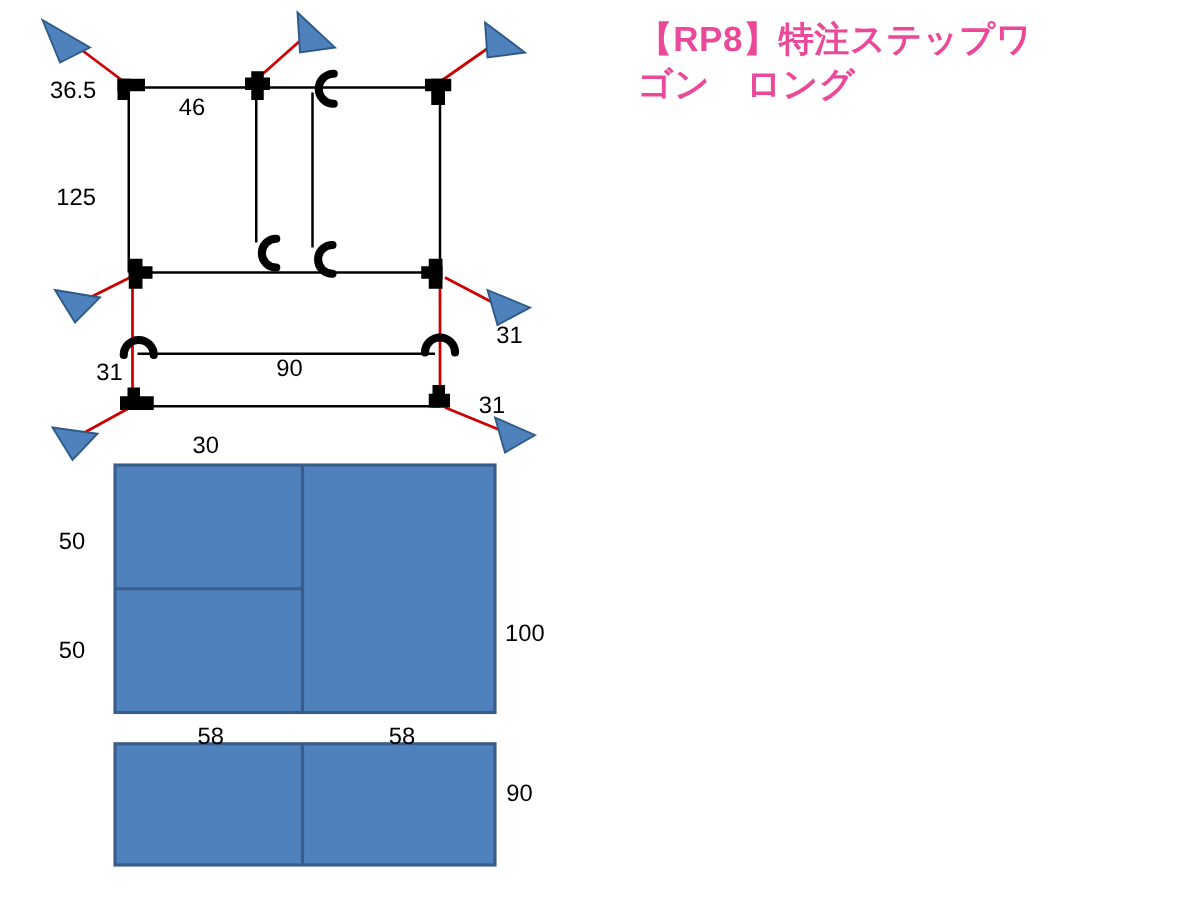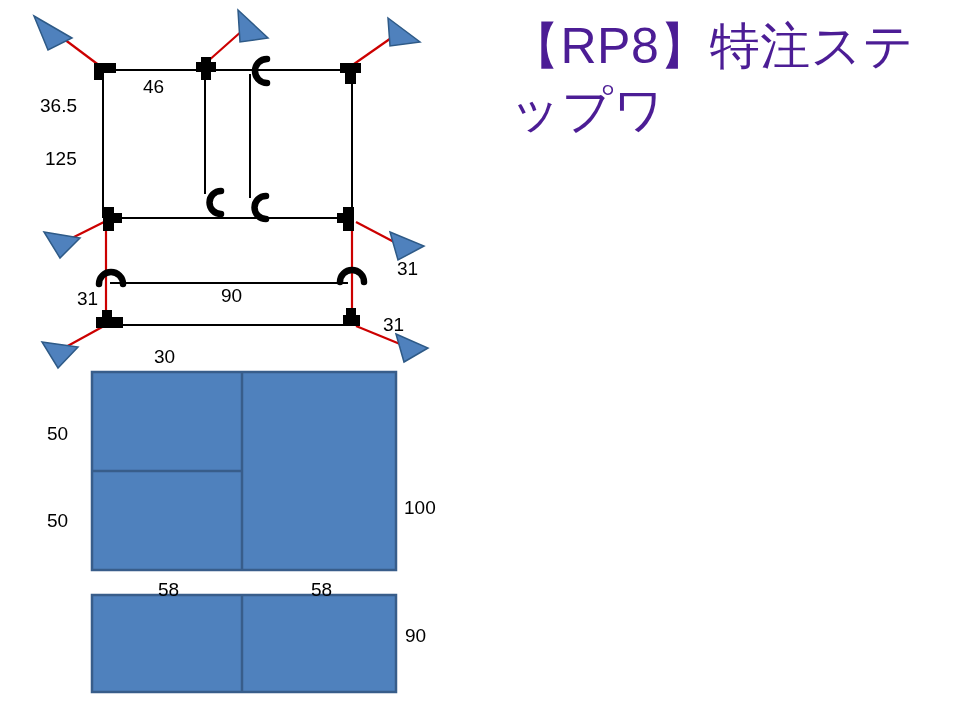--- a/index.html
+++ b/index.html
@@ -25,23 +25,23 @@
     font-size: 19px;
     line-height: 1;
     color: #000000;
     white-space: nowrap;
   }
   .slide-title {
     position: absolute;
     left: 510px;
     top: 14px;
     width: 440px;
-    font-size: 50px;
-    font-weight: 400;
-    color: #4c1d95;
+    font-size: 28px;
+    font-weight: 700;
+    color: #ec4899;
     line-height: 1.28;
     letter-spacing: 0.5px;
   }
   .slide-title span { display: block; }
 </style>
 </head>
 <body>
 
 <div class="canvas">
 
@@ -124,33 +124,34 @@
       <line x1="242" y1="372" x2="242" y2="570" stroke="#385d8a" stroke-width="2.5"></line>
       <line x1="92" y1="471" x2="242" y2="471" stroke="#385d8a" stroke-width="2.5"></line>
     </g>
 
     <g>
       <rect x="92" y="595" width="304" height="97" fill="#4f81bd" stroke="#385d8a" stroke-width="2.5"></rect>
       <line x1="242" y1="595" x2="242" y2="692" stroke="#385d8a" stroke-width="2.5"></line>
     </g>
   </svg>
 
-  <div class="dim-label" style="left:40px;  top:63px;margin-top:33px;">36.5</div>
+  <div class="dim-label" style="left:40px;  top:63px;">36.5</div>
   <div class="dim-label" style="left:143px; top:77px;">46</div>
   <div class="dim-label" style="left:45px;  top:149px;">125</div>
   <div class="dim-label" style="left:397px; top:259px;">31</div>
   <div class="dim-label" style="left:77px;  top:289px;">31</div>
   <div class="dim-label" style="left:221px; top:286px;">90</div>
   <div class="dim-label" style="left:383px; top:315px;">31</div>
   <div class="dim-label" style="left:154px; top:347px;">30</div>
 
   <div class="dim-label" style="left:47px;  top:424px;">50</div>
   <div class="dim-label" style="left:47px;  top:511px;">50</div>
   <div class="dim-label" style="left:404px; top:470px;margin-top:28px;">100</div>
   <div class="dim-label" style="left:158px; top:580px;">58</div>
   <div class="dim-label" style="left:311px; top:580px;">58</div>
   <div class="dim-label" style="left:405px; top:626px;">90</div>
 
   <div class="slide-title">
     <span>【RP8】特注ステップワ</span>
+    <span>ゴン　ロング</span>
   </div>
 
 </div>
 
 </body></html>

